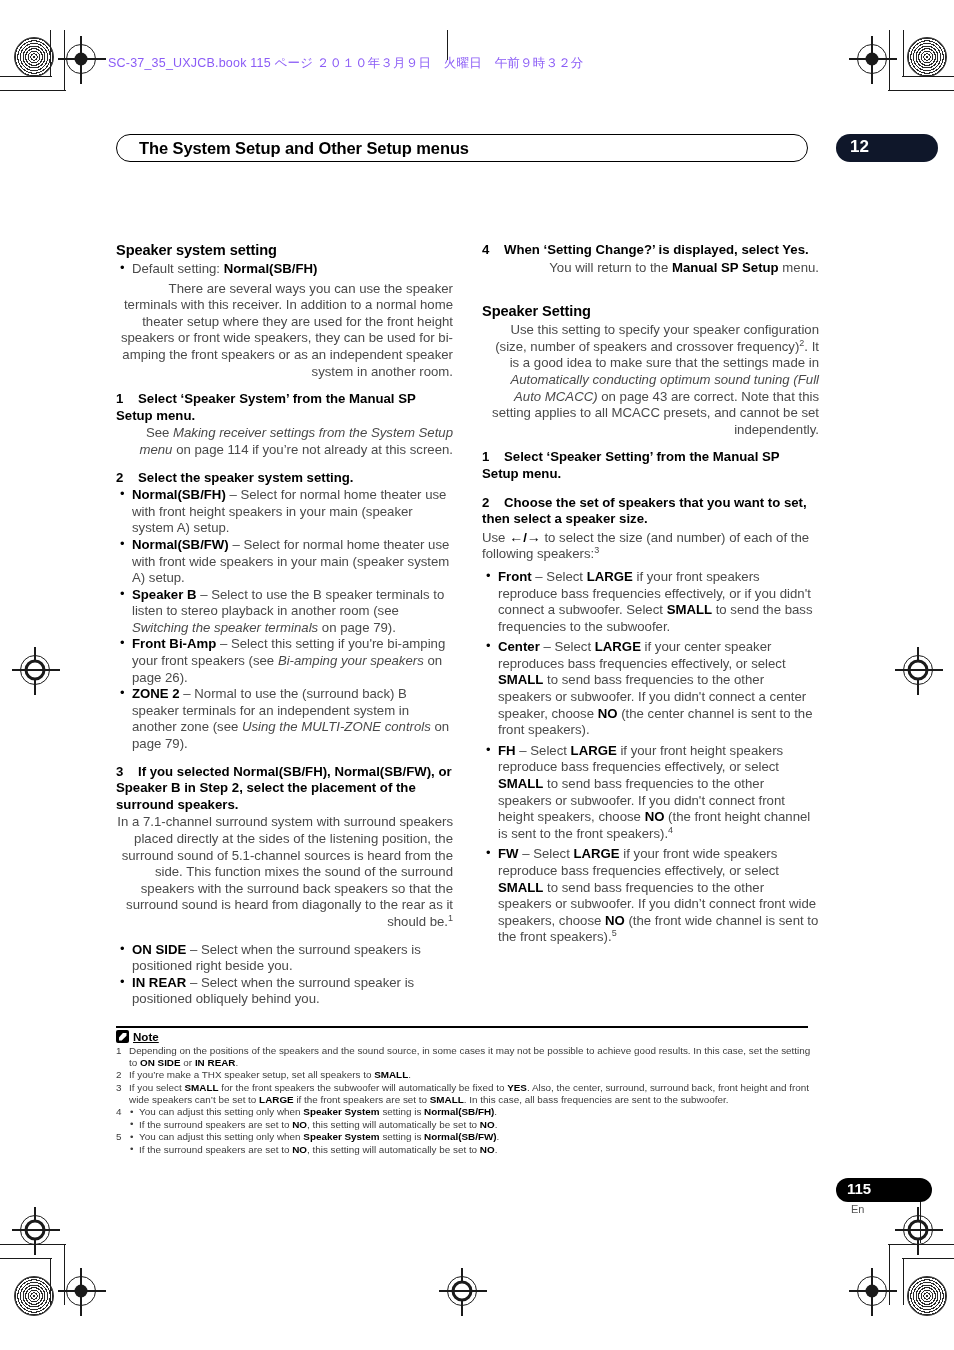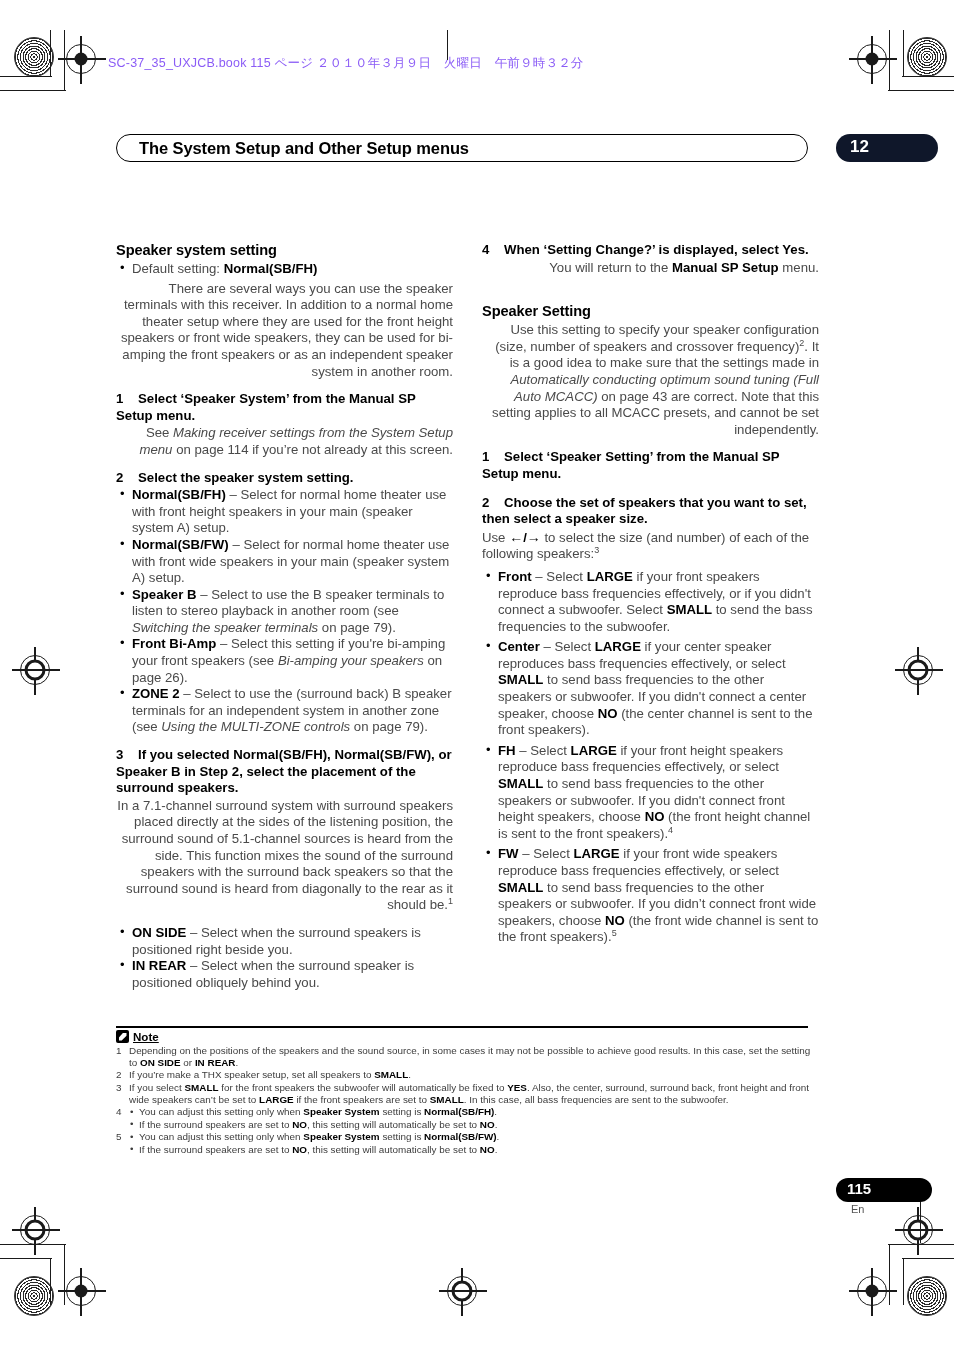--- a/index.html
+++ b/index.html
@@ -377,21 +377,21 @@
       <p class="step"><span class="num">1</span><span>Select ‘Speaker System’ from the Manual SP Setup menu.</span></p>
       <p class="body spaced"><span>See </span><i>Making receiver settings from the System Setup menu</i><span> on page 114 if you’re not already at this screen.</span></p>
 
       <p class="step"><span class="num">2</span><span>Select the speaker system setting.</span></p>
 
       <ul class="bul">
         <li><b>Normal(SB/FH)</b><span> – Select for normal home theater use with front height speakers in your main (speaker system A) setup.</span></li>
         <li><b>Normal(SB/FW)</b><span> – Select for normal home theater use with front wide speakers in your main (speaker system A) setup.</span></li>
         <li><b>Speaker B</b><span> – Select to use the B speaker terminals to listen to stereo playback in another room (see </span><i>Switching the speaker terminals</i><span> on page 79).</span></li>
         <li><b>Front Bi-Amp</b><span> – Select this setting if you're bi-amping your front speakers (see </span><i>Bi-amping your speakers</i><span> on page 26).</span></li>
-        <li><b>ZONE 2</b><span> – Select to use the (surround back) B speaker terminals for an independent system in another zone (see </span><i>Using the MULTI-ZONE controls</i><span> on page 79).</span></li>
+        <li><b>ZONE 2</b><span> – Normal to use the (surround back) B speaker terminals for an independent system in another zone (see </span><i>Using the MULTI-ZONE controls</i><span> on page 79).</span></li>
       </ul>
 
       <div class="step-gap"></div>
 
       <p class="step"><span class="num">3</span><span>If you selected Normal(SB/FH), Normal(SB/FW), or Speaker B in Step 2, select the placement of the surround speakers.</span></p>
       <p class="body spaced"><span>In a 7.1-channel surround system with surround speakers placed directly at the sides of the listening position, the surround sound of 5.1-channel sources is heard from the side. This function mixes the sound of the surround speakers with the surround back speakers so that the surround sound is heard from diagonally to the rear as it should be.</span><sup>1</sup></p>
 
       <ul class="bul">
         <li><b>ON SIDE</b><span> – Select when the surround speakers is positioned right beside you.</span></li>
         <li><b>IN REAR</b><span> – Select when the surround speaker is positioned obliquely behind you.</span></li>

